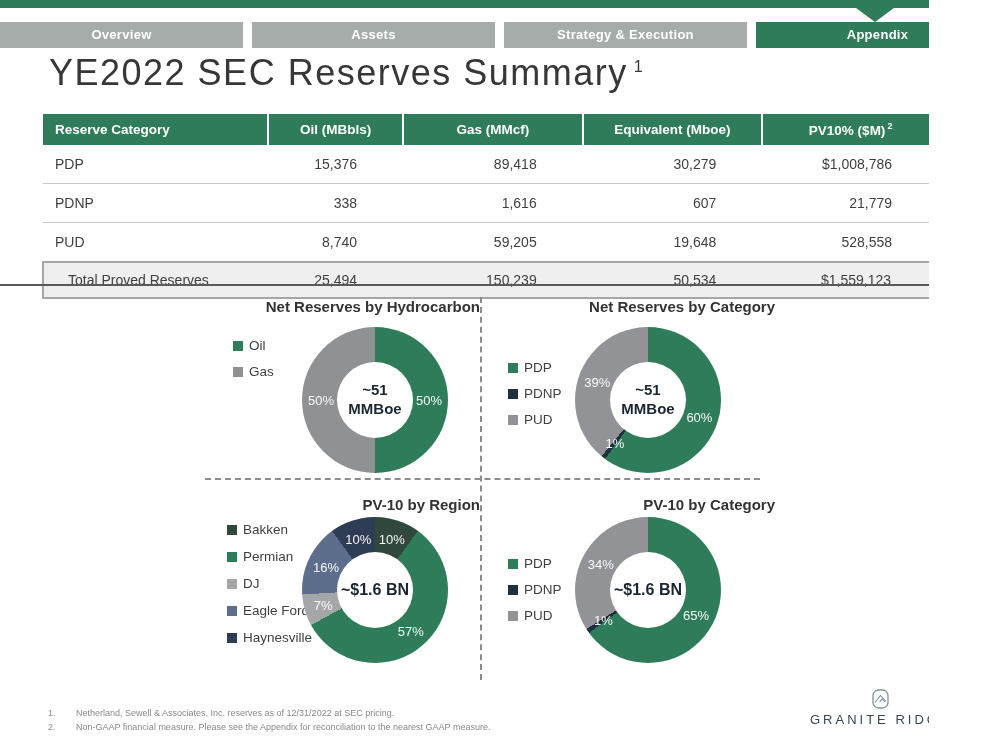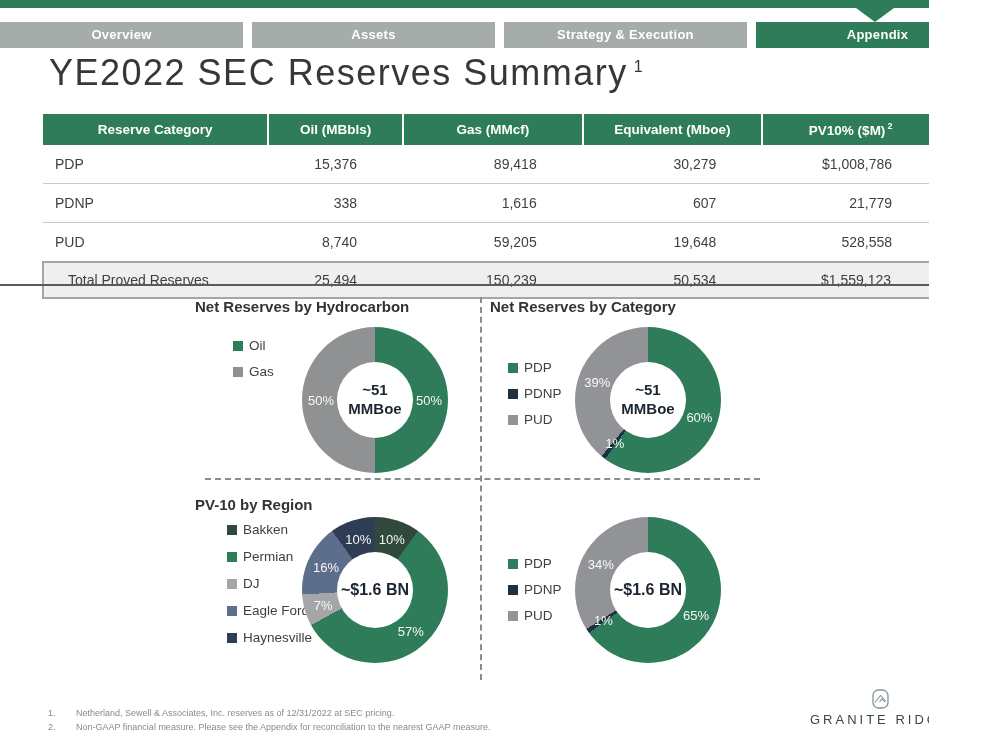--- a/index.html
+++ b/index.html
@@ -21,21 +21,21 @@
   
   .page-title{position:absolute;left:49px;top:52px;margin:0;font-size:36px;font-weight:400;
               letter-spacing:1.5px;color:#373737;white-space:nowrap;}
   .page-title sup{font-size:16px;margin-left:6px;}
 
   
   .res-table{position:absolute;left:42px;top:114px;width:897px;border-collapse:collapse;
              font-size:14px;color:#3F3F3F;}
   .res-table th{background:#2E7C59;color:#fff;font-weight:bold;font-size:13.5px;height:31px;
                 text-align:center;border-left:2px solid #fff;padding:0;}
-  .res-table th:first-child{border-left:none;text-align:center;padding-left:0;}
+  .res-table th:first-child{border-left:none;text-align:left;padding-left:12px;}
   .res-table th sup{font-size:9px;margin-left:2px;}
   .res-table tbody td{height:36px;border-bottom:1px solid #C9C9C9;
                       text-align:right;padding-right:46px;}
   .res-table tbody td:first-child{text-align:left;padding-left:12px;padding-right:0;}
   .res-table tfoot td{height:32px;background:#EFEFEF;text-align:right;padding-right:46px;
                       border-top:2px solid #A6A6A6;border-bottom:2px solid #A6A6A6;}
   .res-table tfoot td:first-child{text-align:left;padding-left:24px;padding-right:0;
                       border-left:2px solid #A6A6A6;}
   .res-table tfoot td:last-child{border-right:2px solid #c2410c;}
 
@@ -43,21 +43,21 @@
   .section-divider{position:absolute;left:0;top:284px;width:999px;height:2px;background:#5A5A5A;}
   .dash-v{position:absolute;left:480px;top:297px;height:383px;width:0;border-left:2px dashed #8C8C8C;}
   .dash-h{position:absolute;left:205px;top:478px;width:555px;height:0;border-top:2px dashed #8C8C8C;}
 
   
   .chart{position:absolute;width:285px;}
   #c1{left:195px;top:294px;height:184px;}
   #c2{left:490px;top:294px;height:184px;}
   #c3{left:195px;top:488px;height:192px;}
   #c4{left:490px;top:488px;height:192px;}
-  .chart-title{margin:4px 0 0;text-align:left;font-size:15px;font-weight:bold;color:#333;}
+  .chart-title{margin:4px 0 0;text-align:right;font-size:15px;font-weight:bold;color:#333;}
   #c3 .chart-title,#c4 .chart-title{margin-top:8px;}
   .legend{position:absolute;list-style:none;margin:0;padding:0;}
   #c1 .legend{left:38px;top:44px;}
   #c2 .legend{left:18px;top:66px;}
   #c3 .legend{left:32px;top:34px;}
   #c4 .legend{left:18px;top:68px;}
   .legend li{display:flex;align-items:center;font-size:13.5px;color:#3F3F3F;margin-bottom:11px;}
   #c3 .legend li{margin-bottom:12px;}
   .swatch{width:10px;height:10px;margin-right:6px;flex:none;}
   .donut{position:absolute;width:146px;height:146px;border-radius:50%;}
@@ -230,20 +230,21 @@
         </div>
     <span class="slice-label" style="left: calc(50% + 16.7px); top: calc(50% - 51.4px);">10%</span>
         <span class="slice-label" style="left: calc(50% + 35.7px); top: calc(50% + 40.5px);">57%</span>
         <span class="slice-label" style="left: calc(50% - 51.9px); top: calc(50% + 15.1px);">7%</span>
         <span class="slice-label" style="left: calc(50% - 48.9px); top: calc(50% - 23px);">16%</span>
         <span class="slice-label" style="left: calc(50% - 16.7px); top: calc(50% - 51.4px);">10%</span>
       </div>
   </div>
 
   <div class="chart" id="c4">
+    <h3 class="chart-title">PV-10 by Category</h3>
     <ul class="legend">
         <li>
           <span class="swatch" style="background: rgb(46, 124, 89);"></span>
           <span>PDP</span>
         </li>
         <li>
           <span class="swatch" style="background: rgb(31, 48, 64);"></span>
           <span>PDNP</span>
         </li>
         <li>

